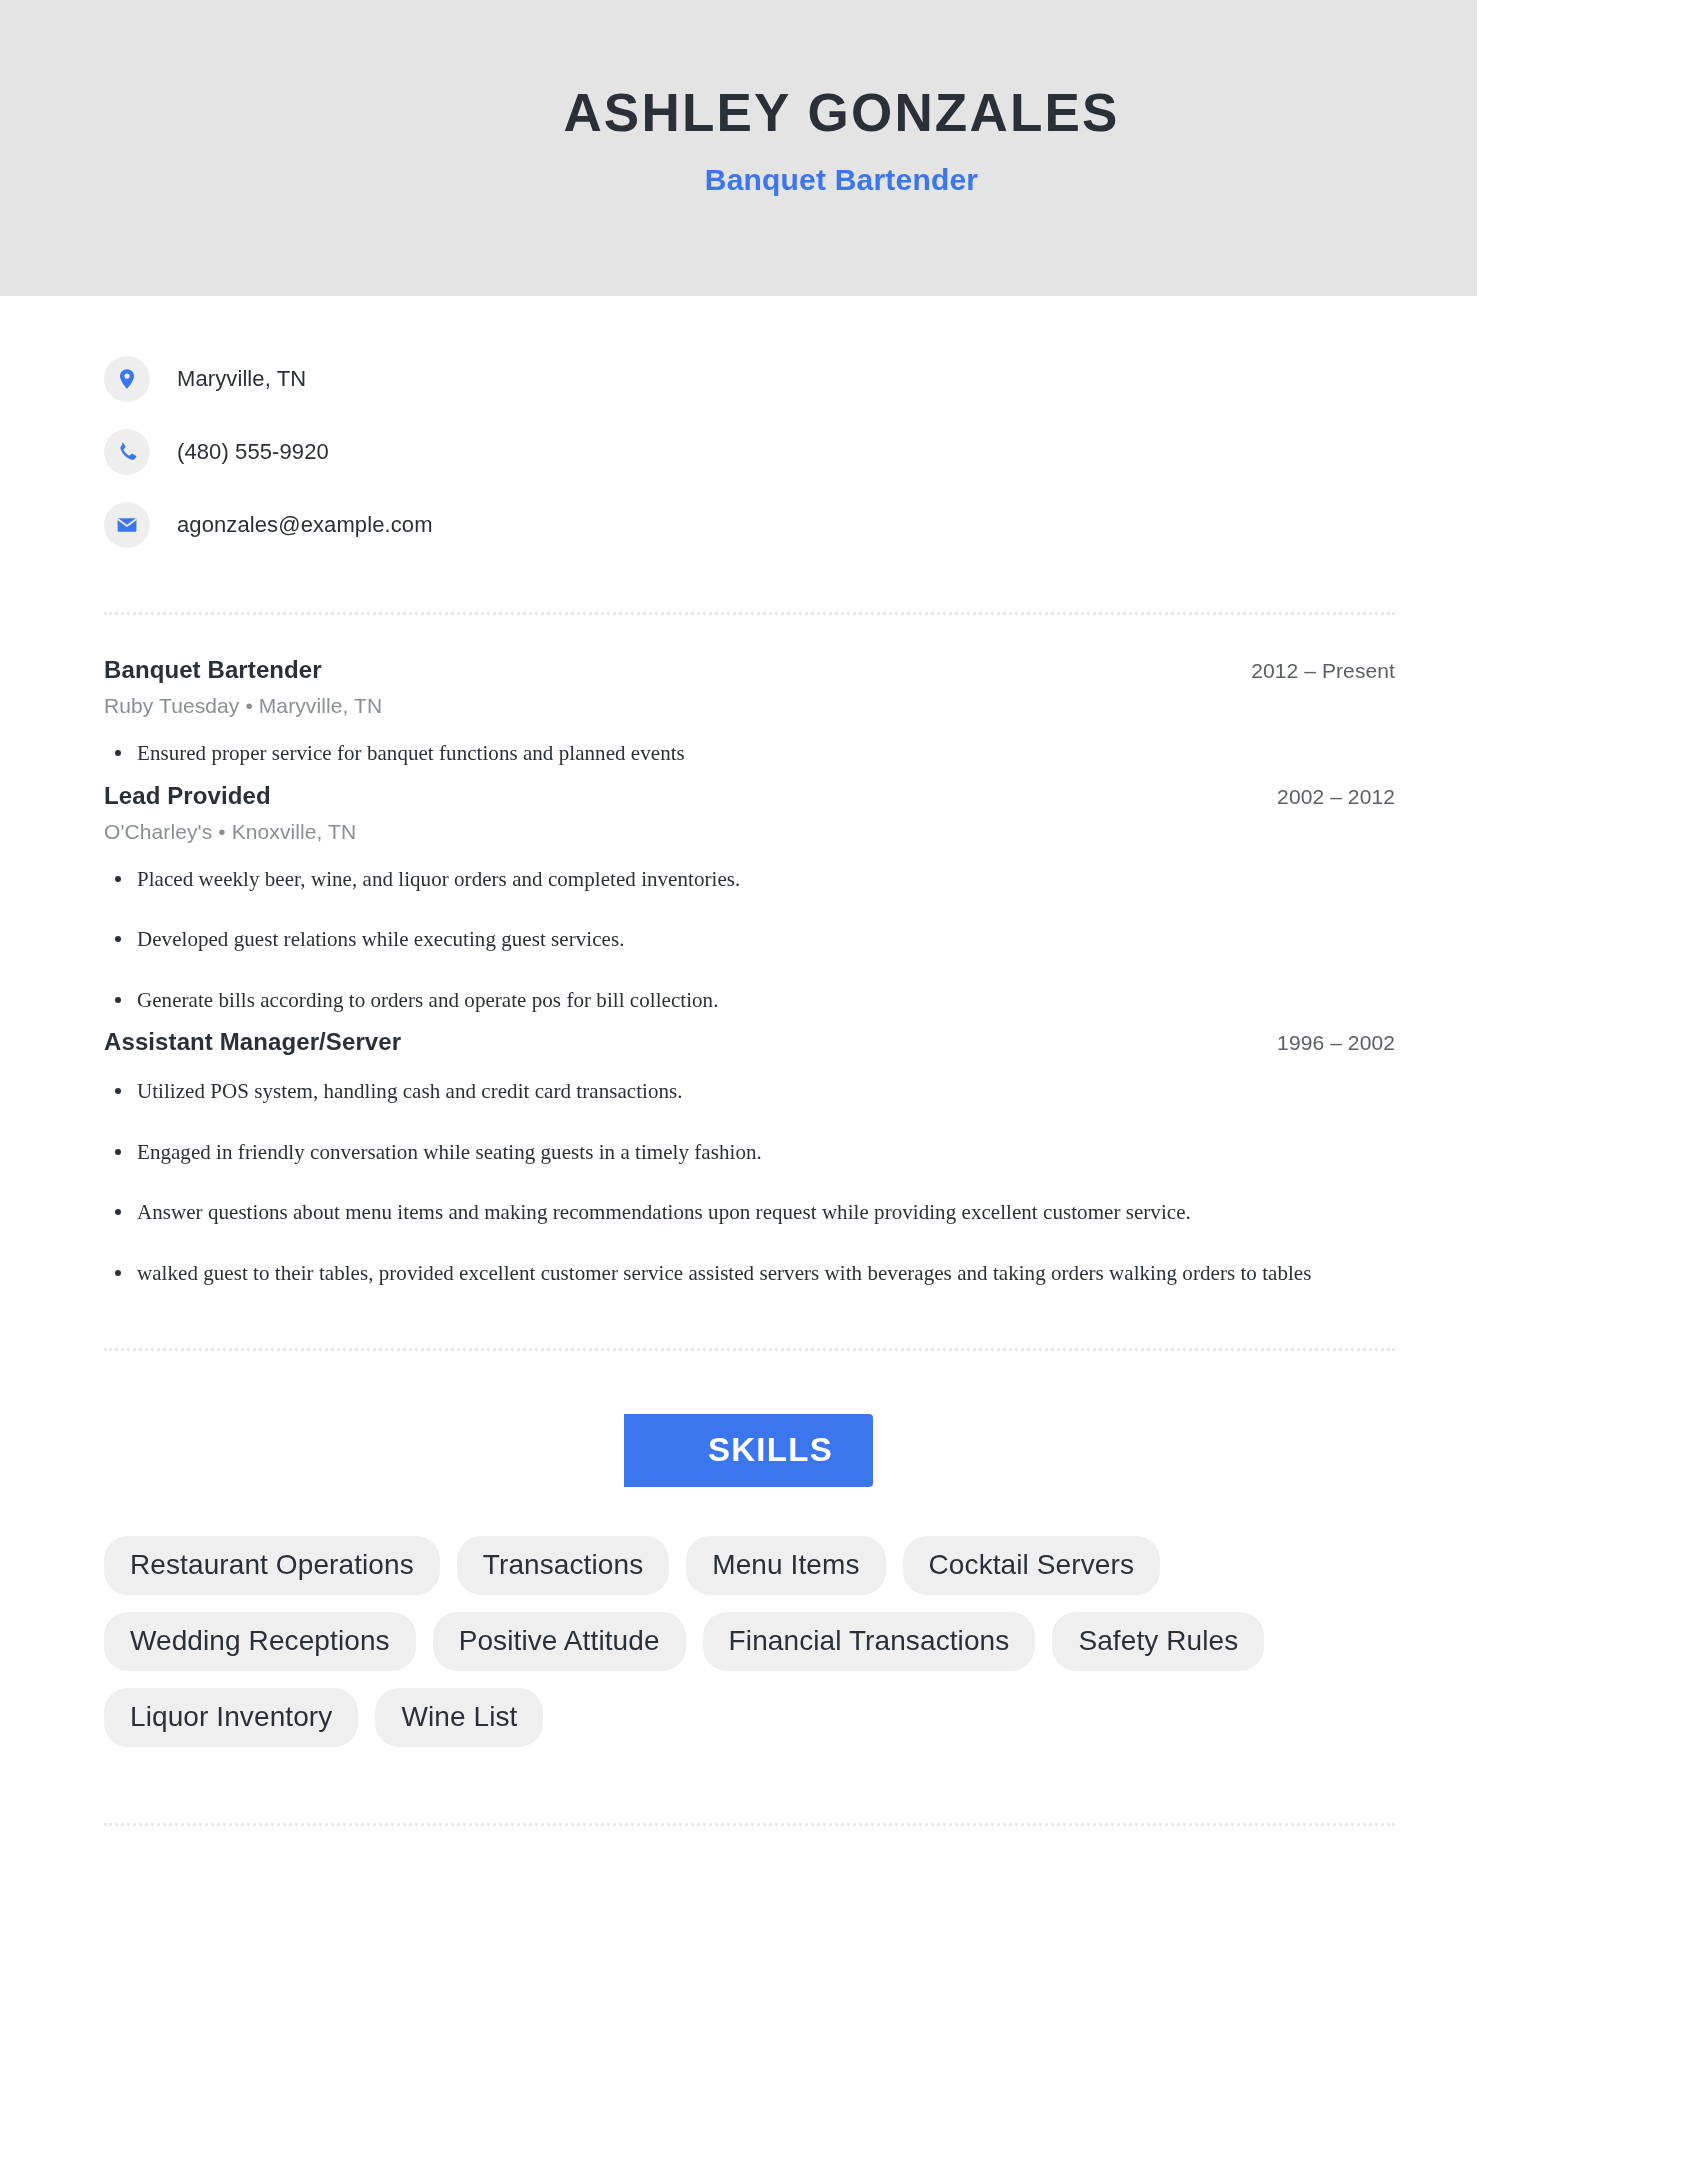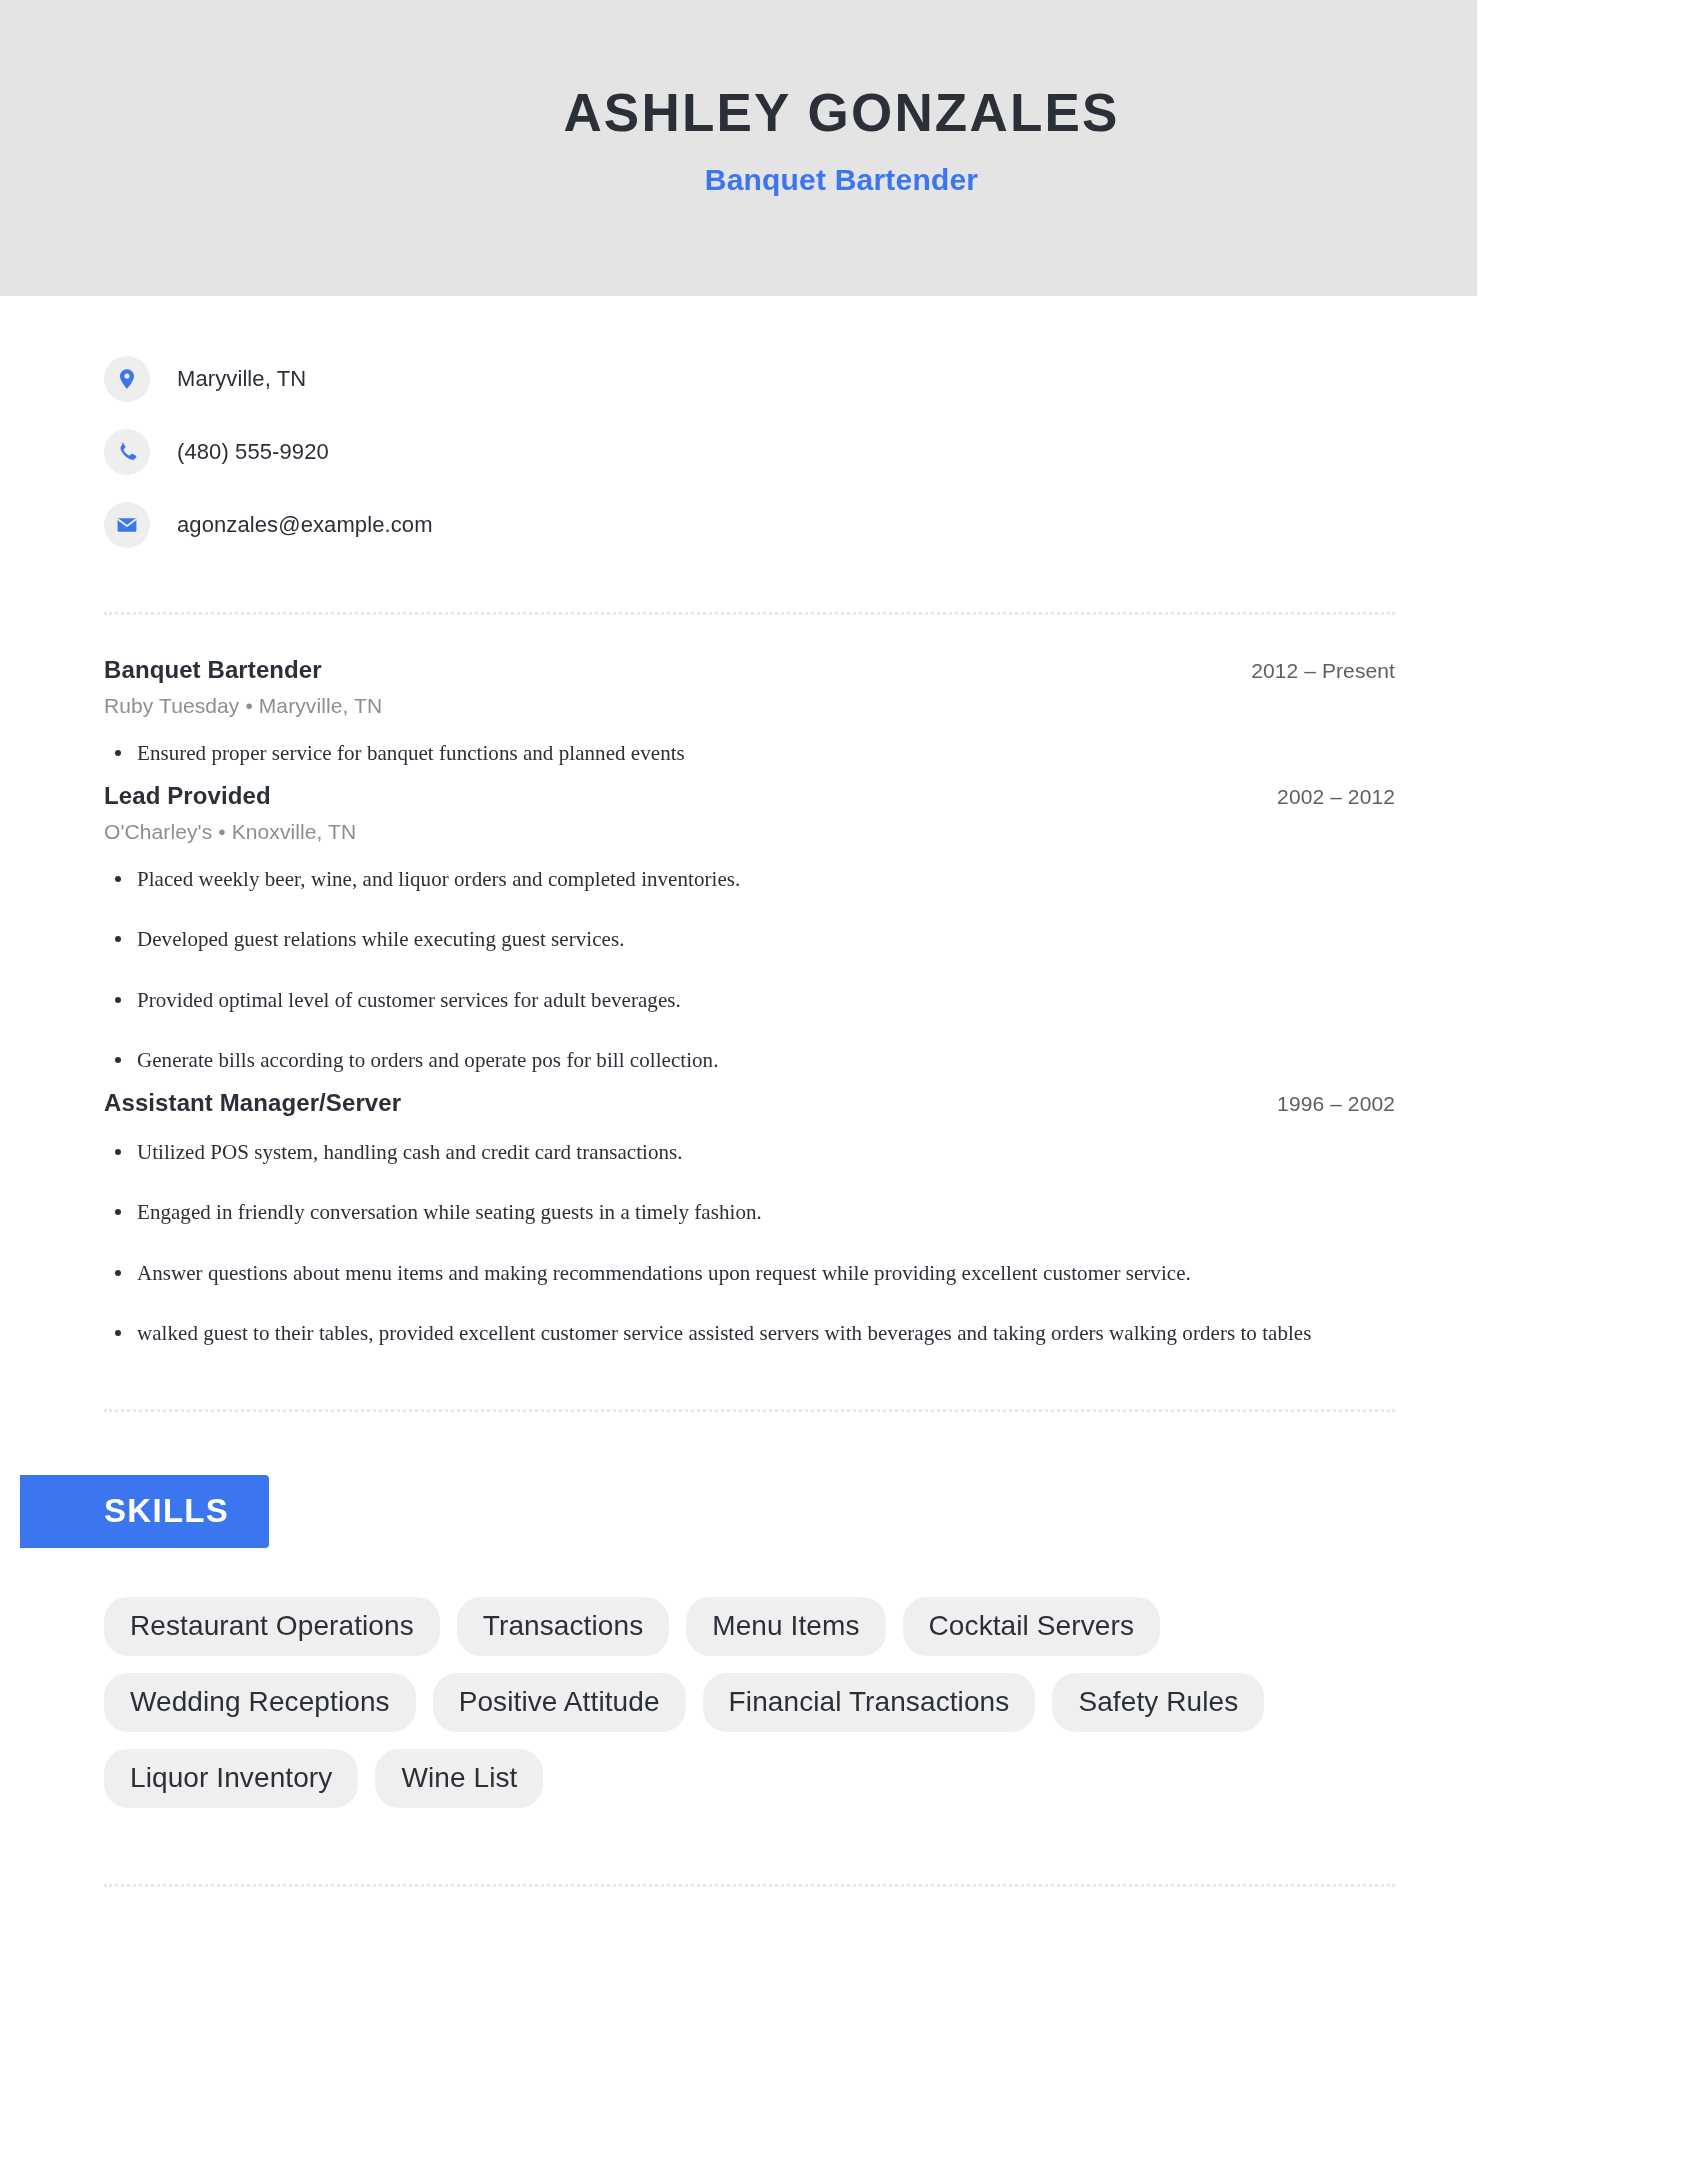--- a/index.html
+++ b/index.html
@@ -104,21 +104,21 @@
     color: #ffffff;
     font-size: 33px;
     font-weight: 700;
     letter-spacing: 1.3px;
     text-transform: uppercase;
     padding: 17px 40px 18px 84px;
     border-radius: 0 4px 4px 0;
   }
 
   .section-experience { margin-top: 62px; }
-  .section-skills { margin-top: 63px; }
+  .section-skills { margin-top: 63px; text-align: center; }
 
   
   .experience-list { padding: 0 82px 0 84px; margin-top: 41px; }
 
   .job { margin-bottom: 0; }
 
   .job-head {
     display: flex;
     align-items: baseline;
     justify-content: space-between;
@@ -259,21 +259,20 @@
 
       <div class="job">
         <div class="job-head">
           <span class="job-role">Lead Provided</span>
           <span class="job-dates">2002 – 2012</span>
         </div>
         <div class="job-meta">O'Charley's • Knoxville, TN</div>
         <ul class="bullets">
           <li>Placed weekly beer, wine, and liquor orders and completed inventories.</li>
           <li>Developed guest relations while executing guest services.</li>
-          <li>Provided optimal level of customer services for adult beverages.</li>
           <li>Generate bills according to orders and operate pos for bill collection.</li>
         </ul>
       </div>
 
       <div class="job-gap"></div>
 
       <div class="job">
         <div class="job-head">
           <span class="job-role">Assistant Manager/Server</span>
           <span class="job-dates">1996 – 2002</span>

